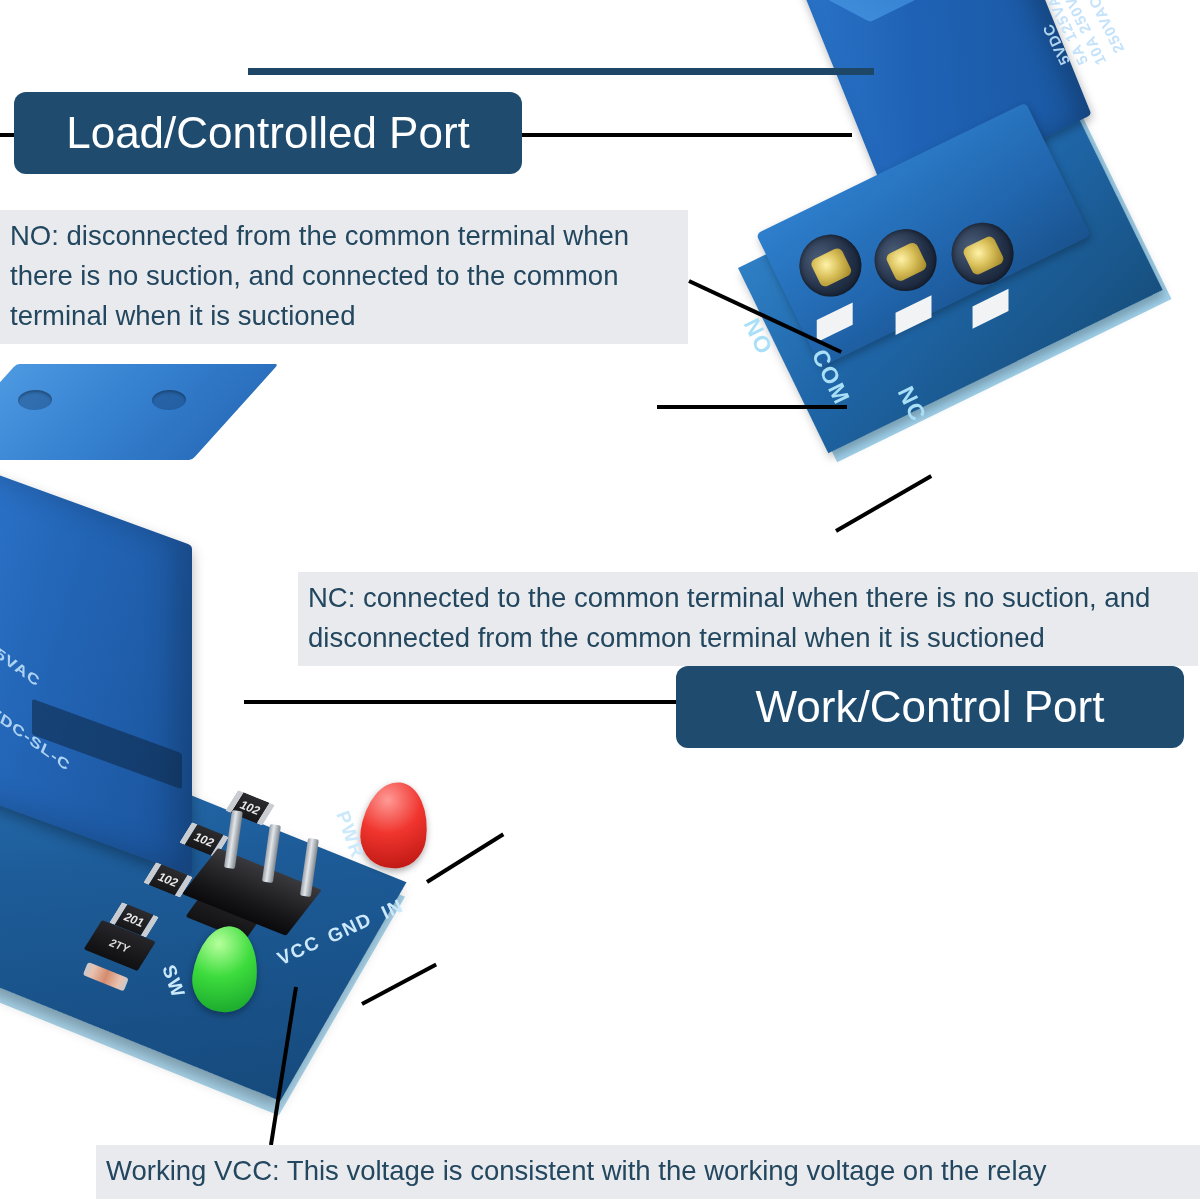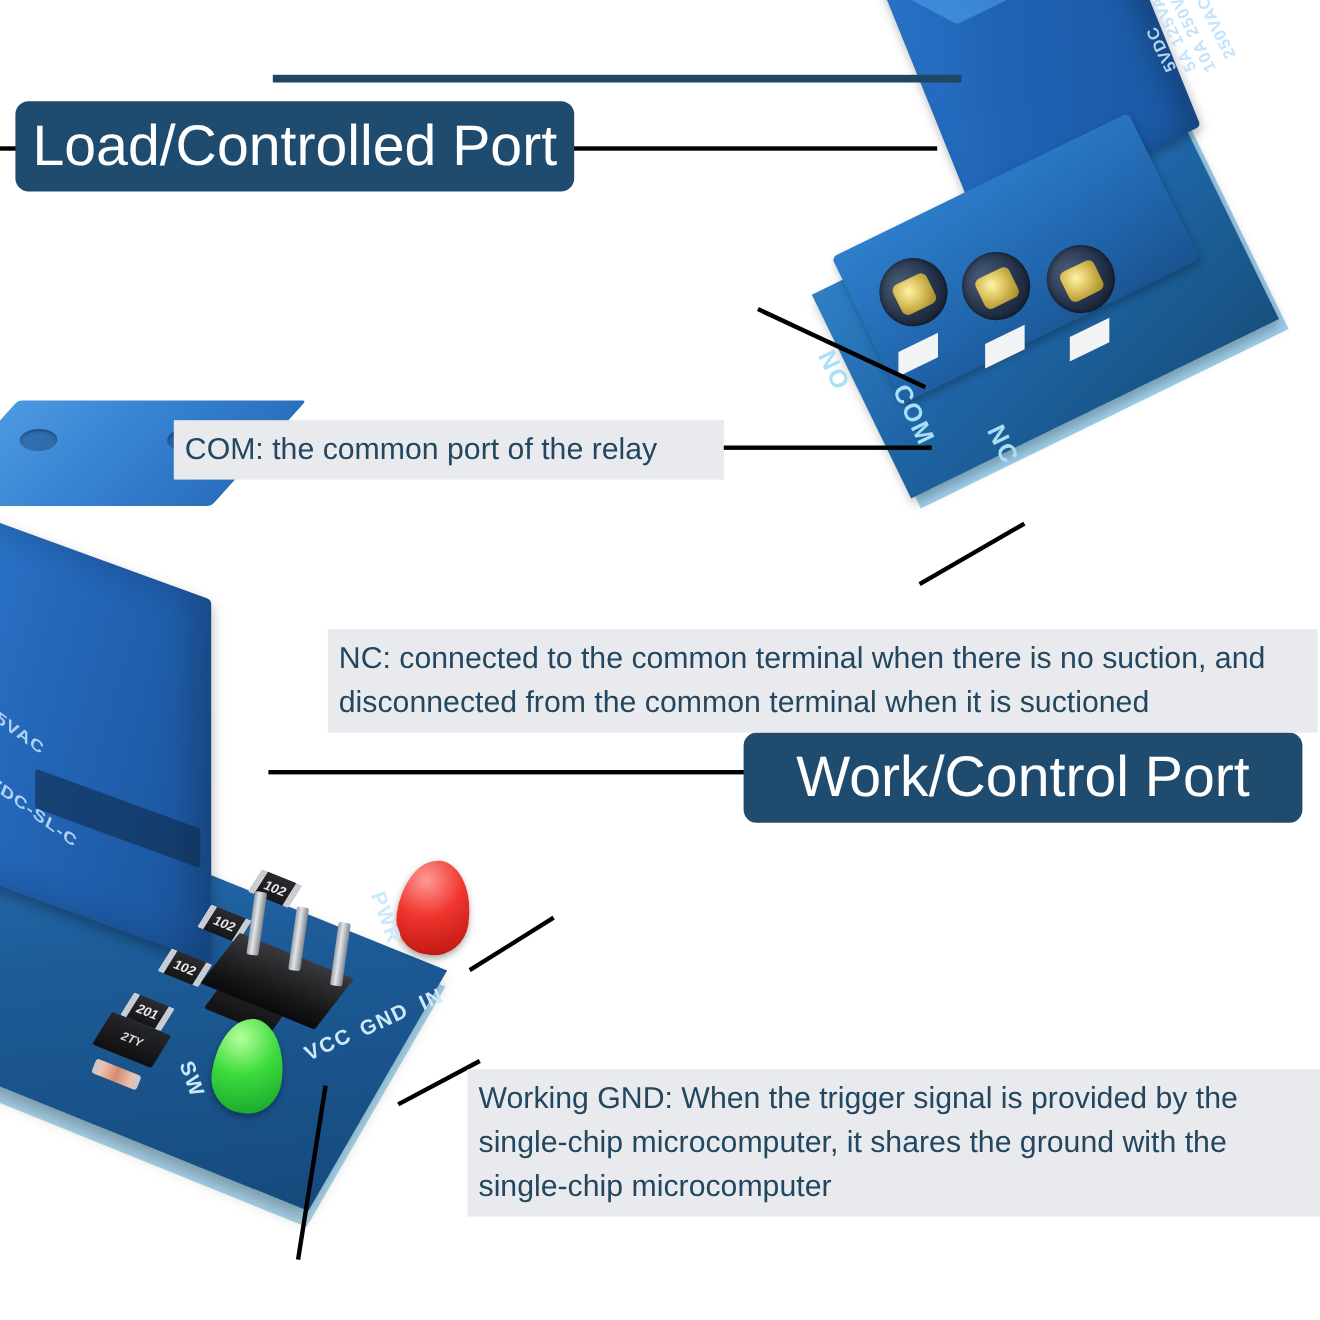--- a/index.html
+++ b/index.html
@@ -41,21 +41,21 @@
 
   
   .badge {
     position: absolute;
     background: #1e4b6e;
     color: #ffffff;
     border-radius: 12px;
     display: flex;
     align-items: center;
     justify-content: center;
-    font-size: 52px;
+    font-size: 44px;
     font-weight: normal;
     letter-spacing: 0px;
     white-space: nowrap;
     box-sizing: border-box;
     padding: 0 22px;
   }
   #badge-load  { left: 14px;  top: 92px;  width: 508px; height: 82px; }
   #badge-work  { left: 676px; top: 666px; width: 508px; height: 82px; }
 
   
@@ -395,17 +395,17 @@
 
   <div class="lead" style="left: 362px; top: 1002px; width: 84px; height: 4px; transform: rotate(-28deg);"></div>
 
   <div class="lead" style="left: 296px; top: 985px; width: 160px; height: 4px; transform: rotate(99deg);"></div>
 
   <div class="title-rule"></div>
 
   <div class="badge" id="badge-load">Load/Controlled Port</div>
   <div class="badge" id="badge-work">Work/Control Port</div>
 
-  <div class="callout" id="cal-com">COM: the common port of the relay</div>
+  <div class="callout" id="cal-no">NO: disconnected from the common terminal when there is no suction, and connected to the common terminal when it is suctioned</div>
   <div class="callout" id="cal-nc">NC: connected to the common terminal when there is no suction, and disconnected from the common terminal when it is suctioned</div>
-  <div class="callout" id="cal-gnd">Working GND: When the trigger signal is provided by the single-chip microcomputer, it shares the ground with the single-chip microcomputer</div>
+  <div class="callout" id="cal-vcc">Working VCC: This voltage is consistent with the working voltage on the relay</div>
 
 </div>
 
 </body></html>

